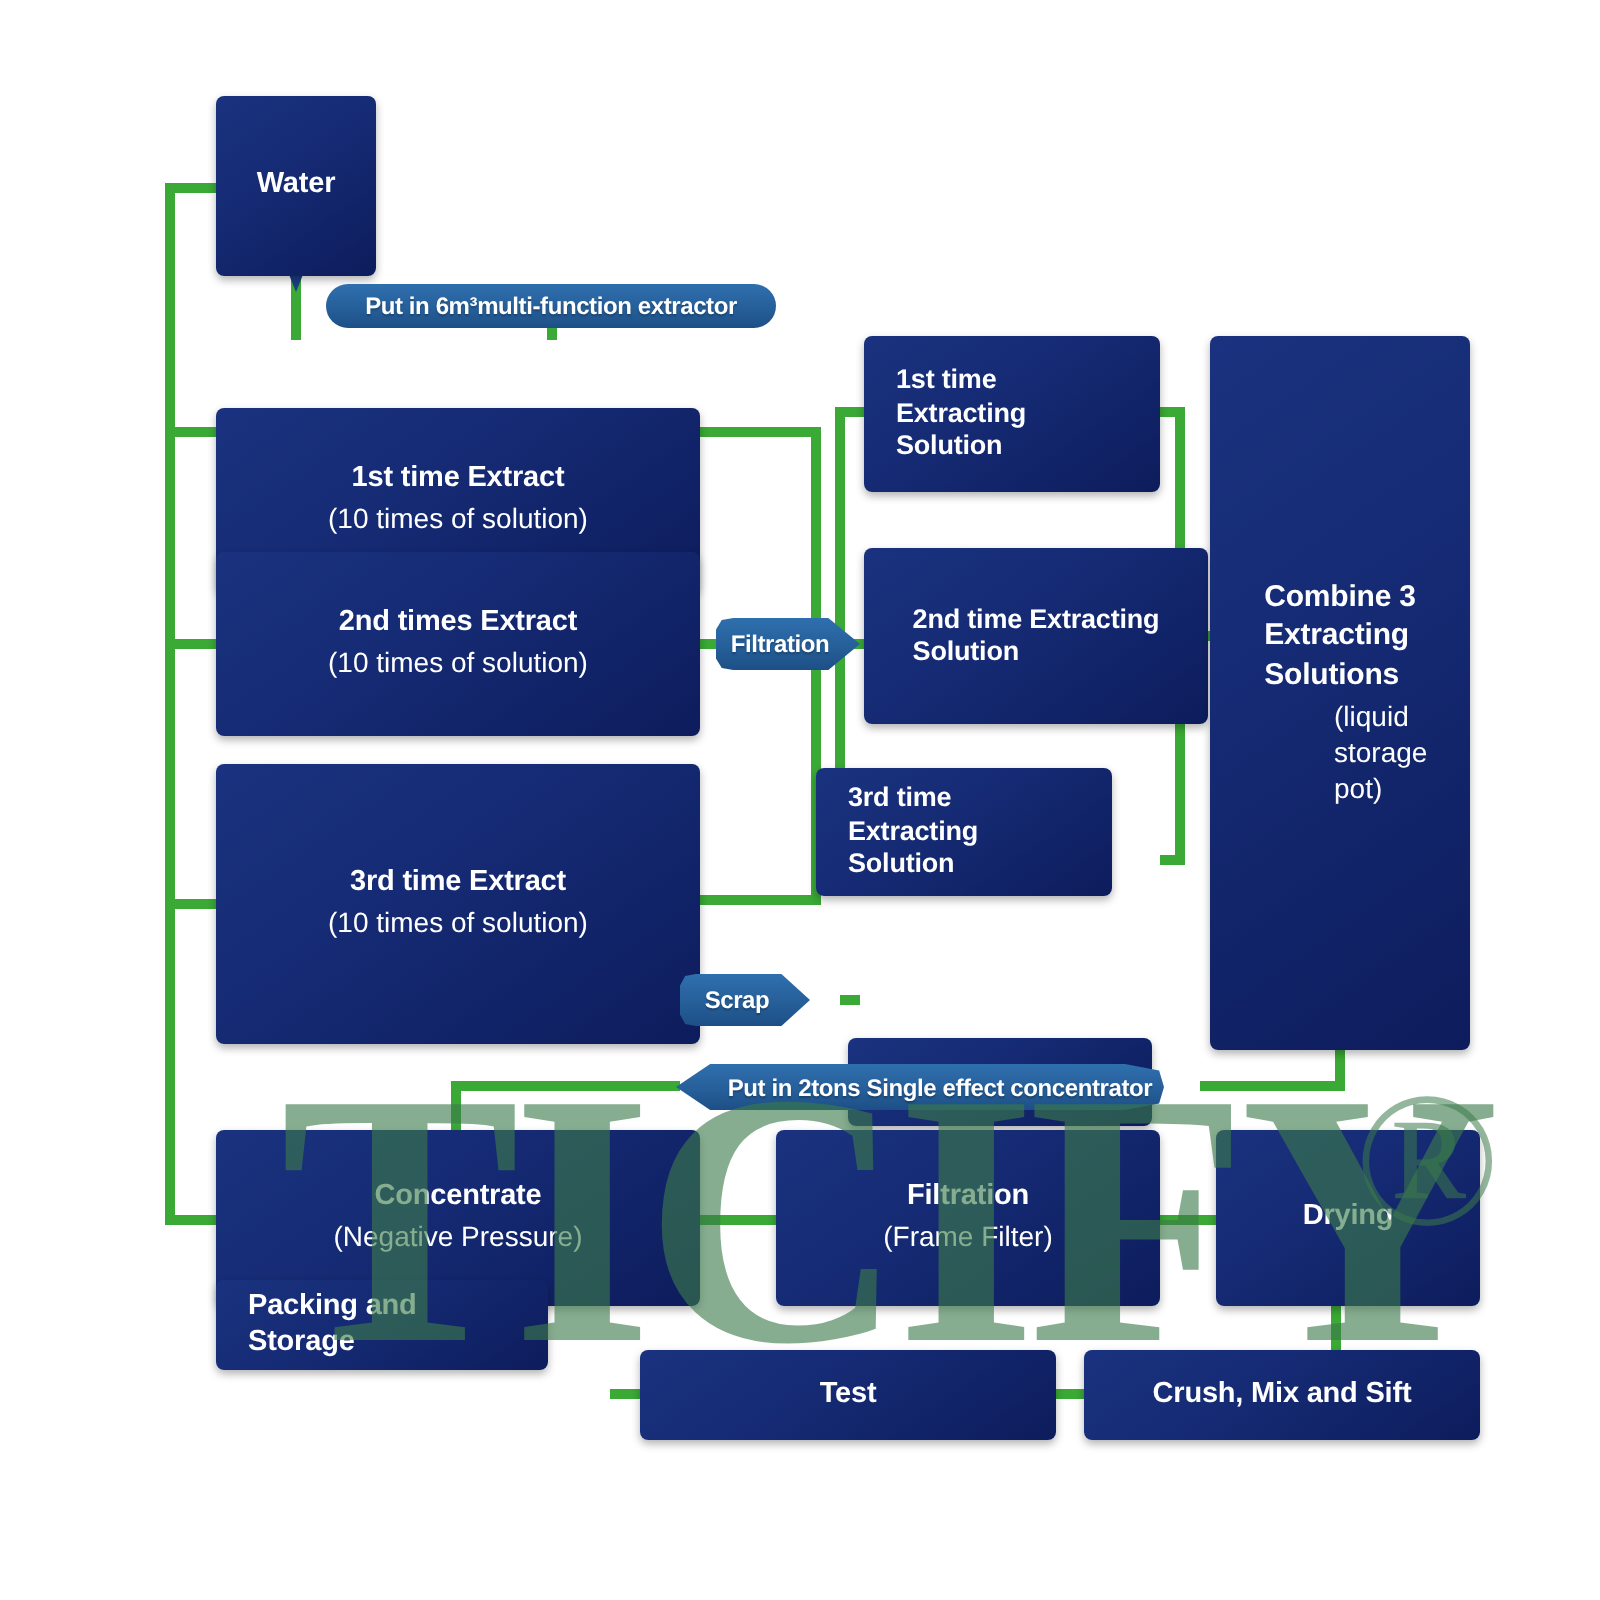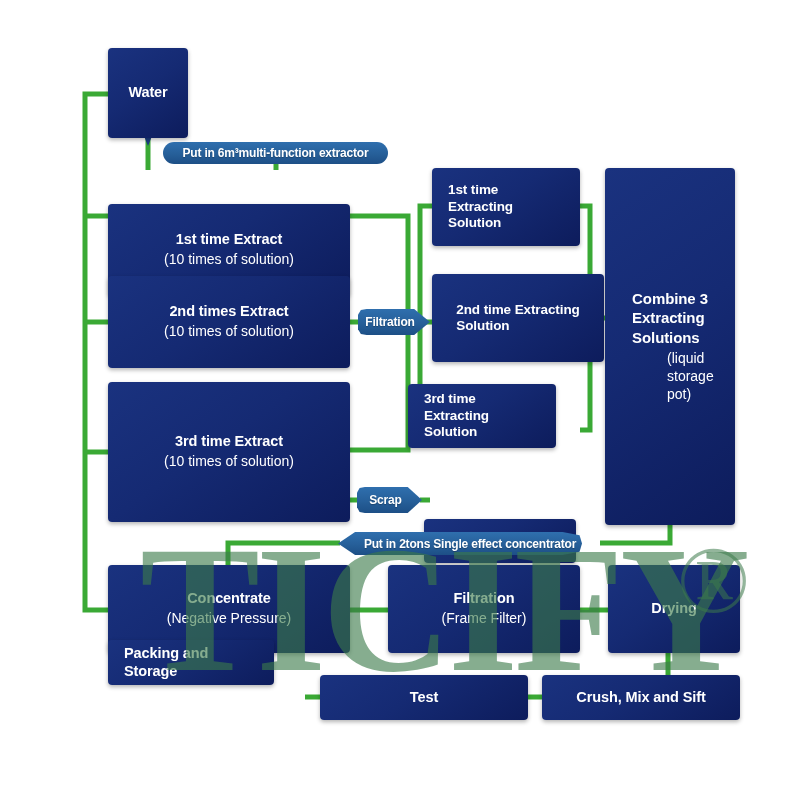--- a/index.html
+++ b/index.html
@@ -228,21 +228,21 @@
   </div>
 
   <div class="pill plain" style="left:163px;top:142px;width:225px;height:22px;">
     <span>Put in 6m³multi-function extractor</span>
   </div>
 
   <div class="pill arrow-r" style="left:358px;top:309px;width:72px;height:26px;">
     <span style="margin-right:8px;">Filtration</span>
   </div>
 
-  <div class="pill arrow-r" style="left:357px;top:487px;width:65px;height:26px;">
+  <div class="pill arrow-r" style="left:340px;top:487px;width:65px;height:26px;">
     <span style="margin-right:8px;">Scrap</span>
   </div>
 
   <div class="pill arrow-l" style="left:338px;top:532px;width:244px;height:23px;">
     <span style="margin-left:8px;padding-left:12px;">Put in 2tons Single effect concentrator</span>
   </div>
 
   <div id="watermark">
     <div id="wm-text">TICIFY</div>
     <div id="wm-reg">®</div>

